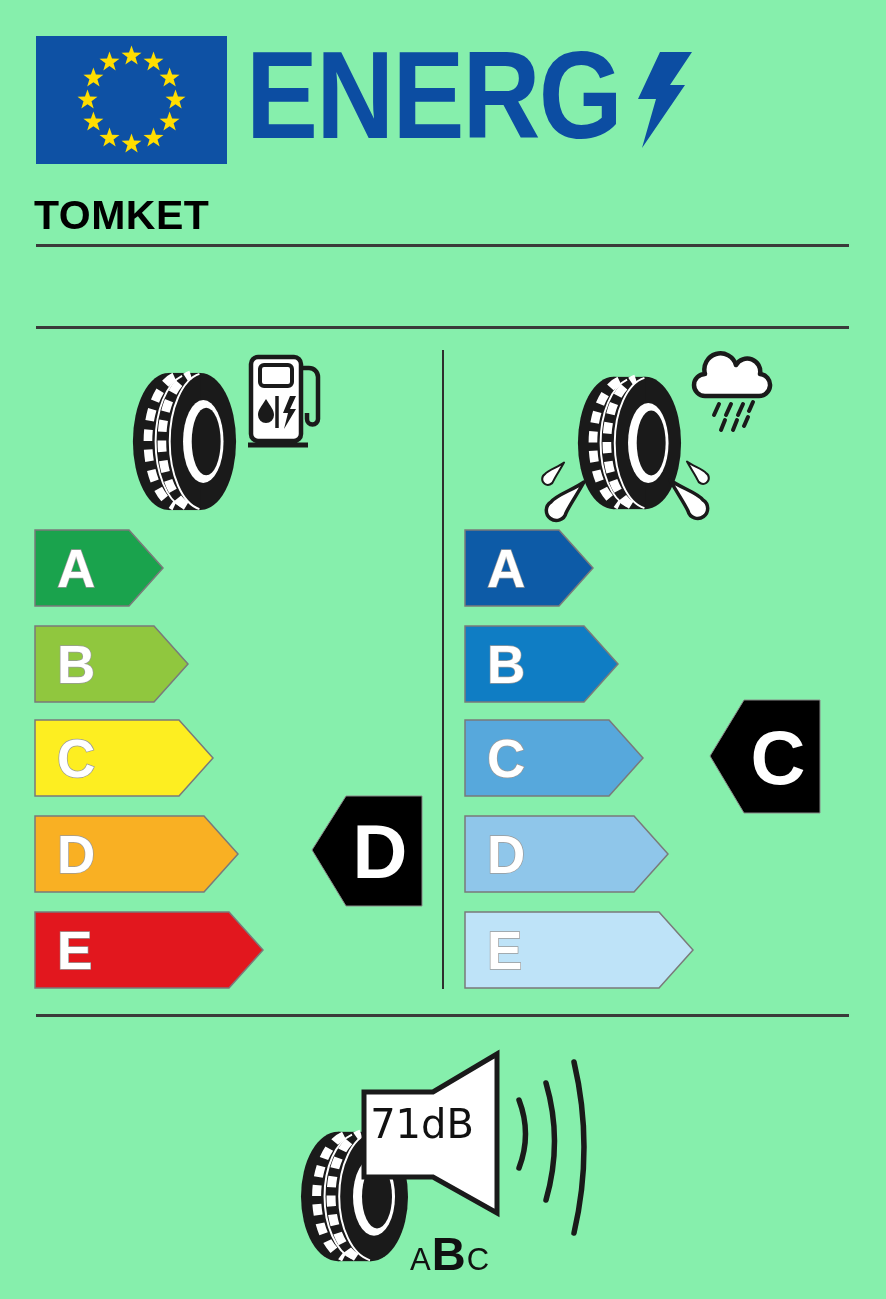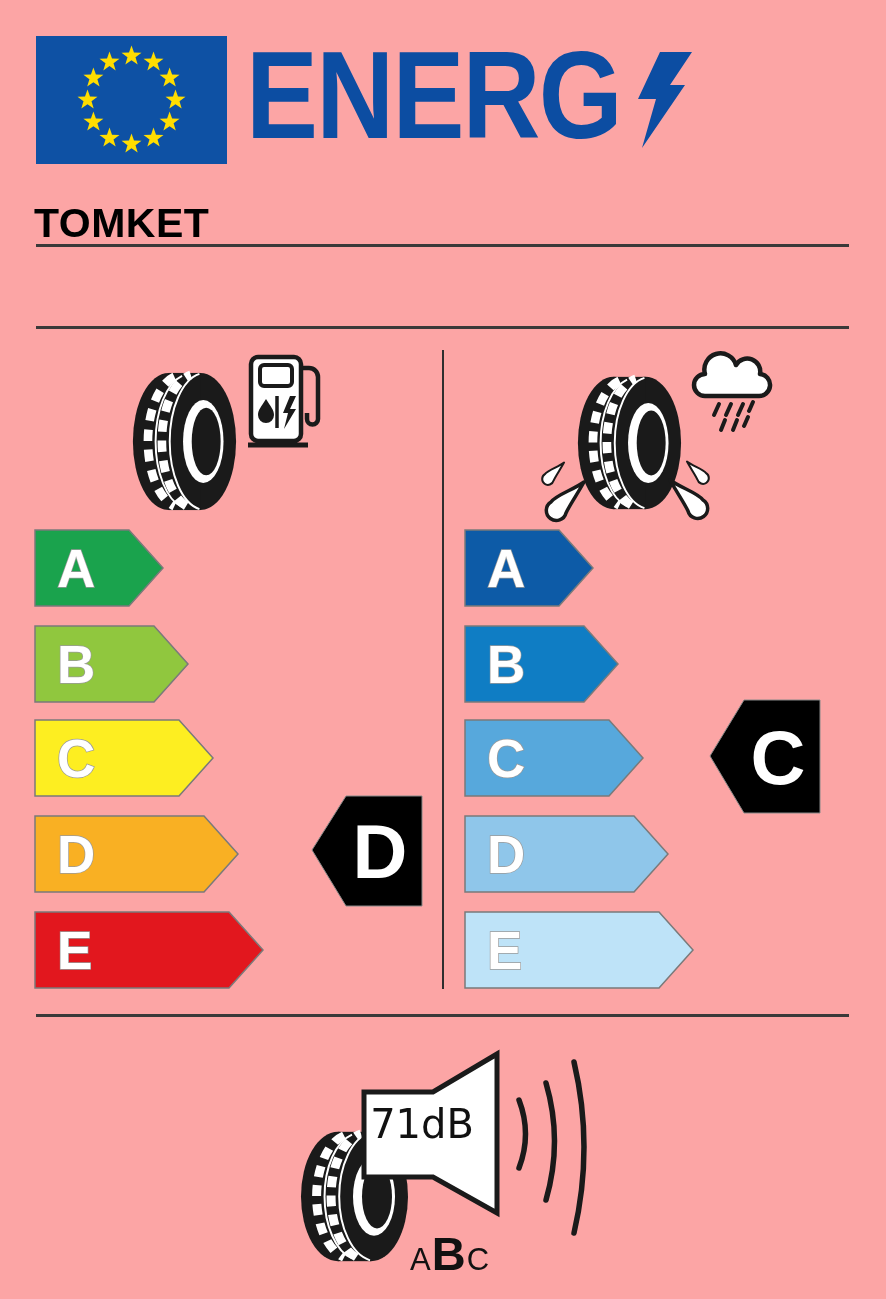--- a/index.html
+++ b/index.html
@@ -1,16 +1,16 @@
 <!DOCTYPE html>
 <html><head>
 <meta charset="utf-8">
 <style>
   html,body{margin:0;padding:0;background:#fff;}
-  .label{position:relative;width:886px;height:1299px;background:#fca5a5;overflow:hidden;
+  .label{position:relative;width:886px;height:1299px;background:#86efac;overflow:hidden;
          font-family:"Liberation Sans",sans-serif;color:#111;}
   .abs{position:absolute;}
   .rule{position:absolute;height:3px;background:#3a3a3a;}
   .vrule{position:absolute;width:2px;background:#2e2e2e;}
   .logo-text{position:absolute;font-weight:bold;font-size:124px;line-height:1;
              letter-spacing:-2px;transform:scaleX(.87);transform-origin:0 0;white-space:nowrap;}
   .brand{position:absolute;font-weight:bold;font-size:41px;letter-spacing:.5px;color:#000;}
   .arrow-letter{font-weight:bold;font-size:53px;fill:#fff;stroke:#9a9a9a;stroke-width:1.4;
                 paint-order:stroke;font-family:"Liberation Sans",sans-serif;}
   .badge-letter{font-weight:bold;font-size:76px;fill:#fff;text-anchor:middle;
@@ -66,21 +66,21 @@
       <use href="#star-shape" transform="translate(57.4,42)"></use>
       <use href="#star-shape" transform="translate(73.5,25.9)"></use>
     </g>
   </svg>
 
   <div class="logo-text" style="left: 246px; top: 33px; color: rgb(12, 77, 162);">ENERG</div>
   <svg class="abs" style="left:630px;top:52px" width="76" height="96" viewBox="0 0 76 96">
     <polygon points="30,0 62,0 40,33 55,33 12,96 26,47 8,47" fill="#0c4da2"></polygon>
   </svg>
 
-  <div class="brand" style="left:34px;top:200px">TOMKET</div>
+  <div class="brand" style="left:34px;top:192px">TOMKET</div>
 
   <div class="rule" style="left:36px;top:244px;width:813px"></div>
   <div class="rule" style="left:36px;top:326px;width:813px"></div>
   <div class="rule" style="left:36px;top:1014px;width:813px"></div>
   <div class="vrule" style="left:442px;top:350px;height:639px"></div>
 
   <div>
     <svg class="abs" style="left:130px;top:371px" width="108" height="141" viewBox="0 0 112 146" preserveAspectRatio="none">
       <use href="#tire-shape"></use>
     </svg>

